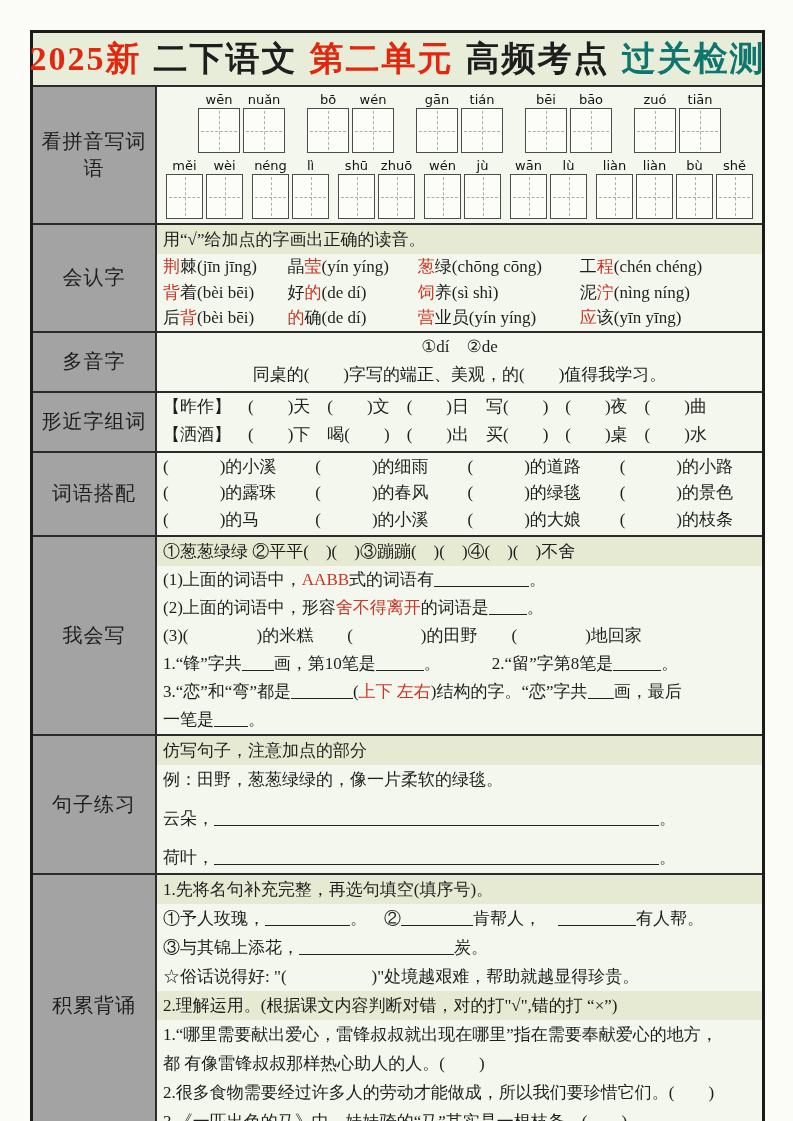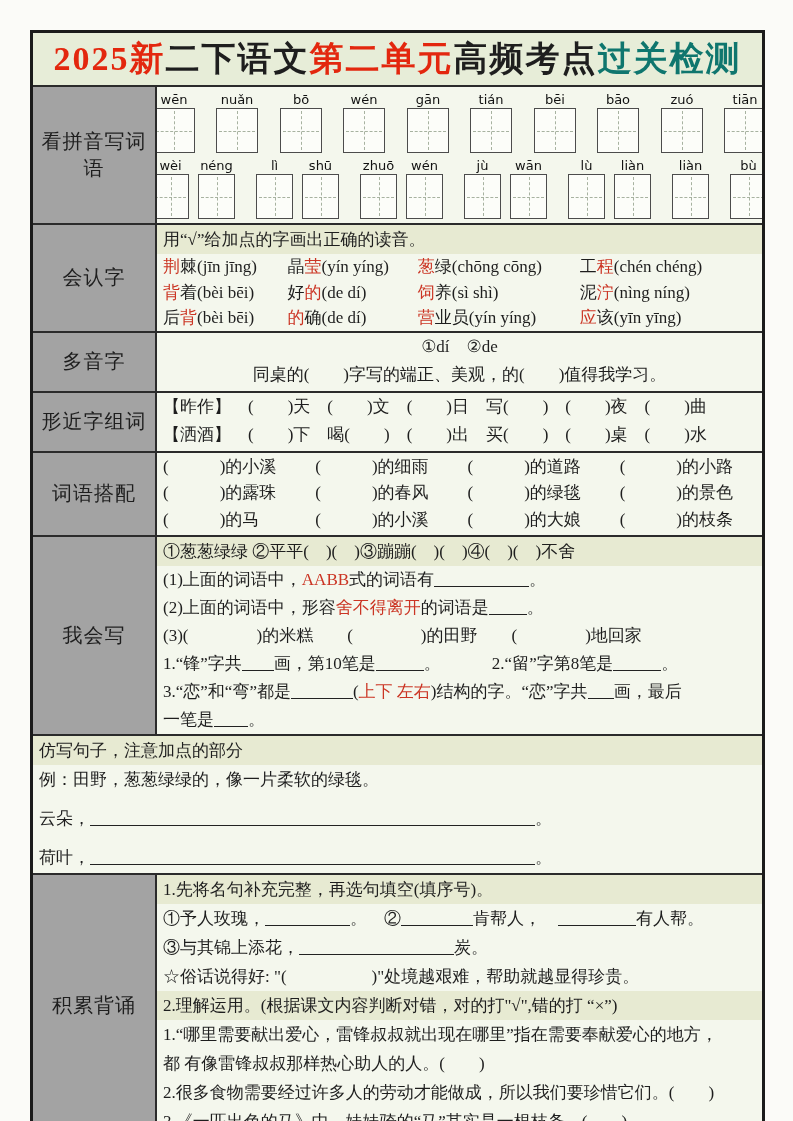--- a/index.html
+++ b/index.html
@@ -9,21 +9,21 @@
     color:#1e1e1e;
   }
   .page{position:relative;width:793px;height:1121px;}
   .sheet{
     position:absolute;left:30px;top:30px;width:735px;
     border:3px solid #1b1b1b;background:#f4f7ed;box-sizing:border-box;
   }
   .title-row{
     height:52px;background:#e7edd8;border-bottom:2px solid #2b2b2b;
     display:flex;align-items:center;justify-content:center;
-    font-size:34px;font-weight:bold;letter-spacing:2px;white-space:nowrap;
+    font-size:34px;font-weight:bold;letter-spacing:2px;white-space:nowrap;gap:12px;
   }
   .title-row .red{color:#e3270e;}
   .title-row .olive{color:#0f766e;}
   .row{display:flex;border-bottom:2px solid #2b2b2b;}
   .row:last-child{border-bottom:none;}
   .label{
     flex:0 0 122px;width:122px;background:#a3a3a3;border-right:2px solid #2b2b2b;
     display:flex;align-items:center;justify-content:center;
     font-size:20px;text-align:center;letter-spacing:1px;
   }
@@ -33,21 +33,21 @@
   .red{color:#cb3524;}
   .blank{
     display:inline-block;border-bottom:1.5px solid #222;
     height:14px;vertical-align:-2px;
   }
   
   .r1{min-height:125px;}
   .pinyin-content{display:flex;flex-direction:column;justify-content:center;gap:4px;padding:4px 2px;}
   .pyrow{display:flex;justify-content:center;gap:22px;}
   .pyrow.row2{gap:9px;}
-  .pygroup{display:flex;gap:21px;}
+  .pygroup{display:flex;gap:3px;}
   .pyunit{display:flex;flex-direction:column;align-items:center;}
   .pysyl{font-size:13px;font-family:"DejaVu Sans","Liberation Sans",sans-serif;height:17px;line-height:17px;color:#111;}
   .pybox{width:42px;height:45px;border:1.5px solid #4c4c4c;position:relative;background:#fcfdf9;box-sizing:border-box;}
   .row2 .pybox{width:37px;}
   .pybox::before{content:"";position:absolute;left:2px;right:2px;top:50%;border-top:1px dashed #a7b2a0;}
   .pybox::after{content:"";position:absolute;top:2px;bottom:2px;left:50%;border-left:1px dashed #a7b2a0;}
   
   .r2{min-height:104px;}
   .rz-grid{display:grid;grid-template-columns:21.5% 22.5% 28% 28%;padding:0 20px 0 6px;line-height:25.5px;}
   
@@ -279,20 +279,21 @@
             <div class="line"><span>(2)上面的词语中，形容</span><span class="red">舍不得离开</span><span>的词语是</span><span class="blank" style="width: 38px;"></span><span>。</span></div>
             <div class="line"><span>(3)(　　　　)的米糕　　(　　　　)的田野　　(　　　　)地回家</span></div>
             <div class="line"><span>1.“锋”字共</span><span class="blank" style="width: 32px;"></span><span>画，第10笔是</span><span class="blank" style="width: 48px;"></span><span>。　　　2.“留”字第8笔是</span><span class="blank" style="width: 48px;"></span><span>。</span></div>
             <div class="line"><span>3.“恋”和“弯”都是</span><span class="blank" style="width: 62px;"></span><span>(</span><span class="red">上下 左右</span><span>)结构的字。“恋”字共</span><span class="blank" style="width: 26px;"></span><span>画，最后</span></div>
             <div class="line"><span>一笔是</span><span class="blank" style="width: 34px;"></span><span>。</span></div>
           </div>
       </div>
     </div>
 
     <div class="row r7">
+      <div class="label">句子练习</div>
       <div class="content juzi">
         <div class="band">仿写句子，注意加点的部分</div>
         <div id="juziLines">
             <div class="line"><span>例：田野，葱葱绿绿的，像一片柔软的绿毯。</span></div>
             <div class="line sp"><span>云朵，</span><span class="blank" style="width: 445px;"></span><span>。</span></div>
             <div class="line sp"><span>荷叶，</span><span class="blank" style="width: 445px;"></span><span>。</span></div>
           </div>
       </div>
     </div>
 

